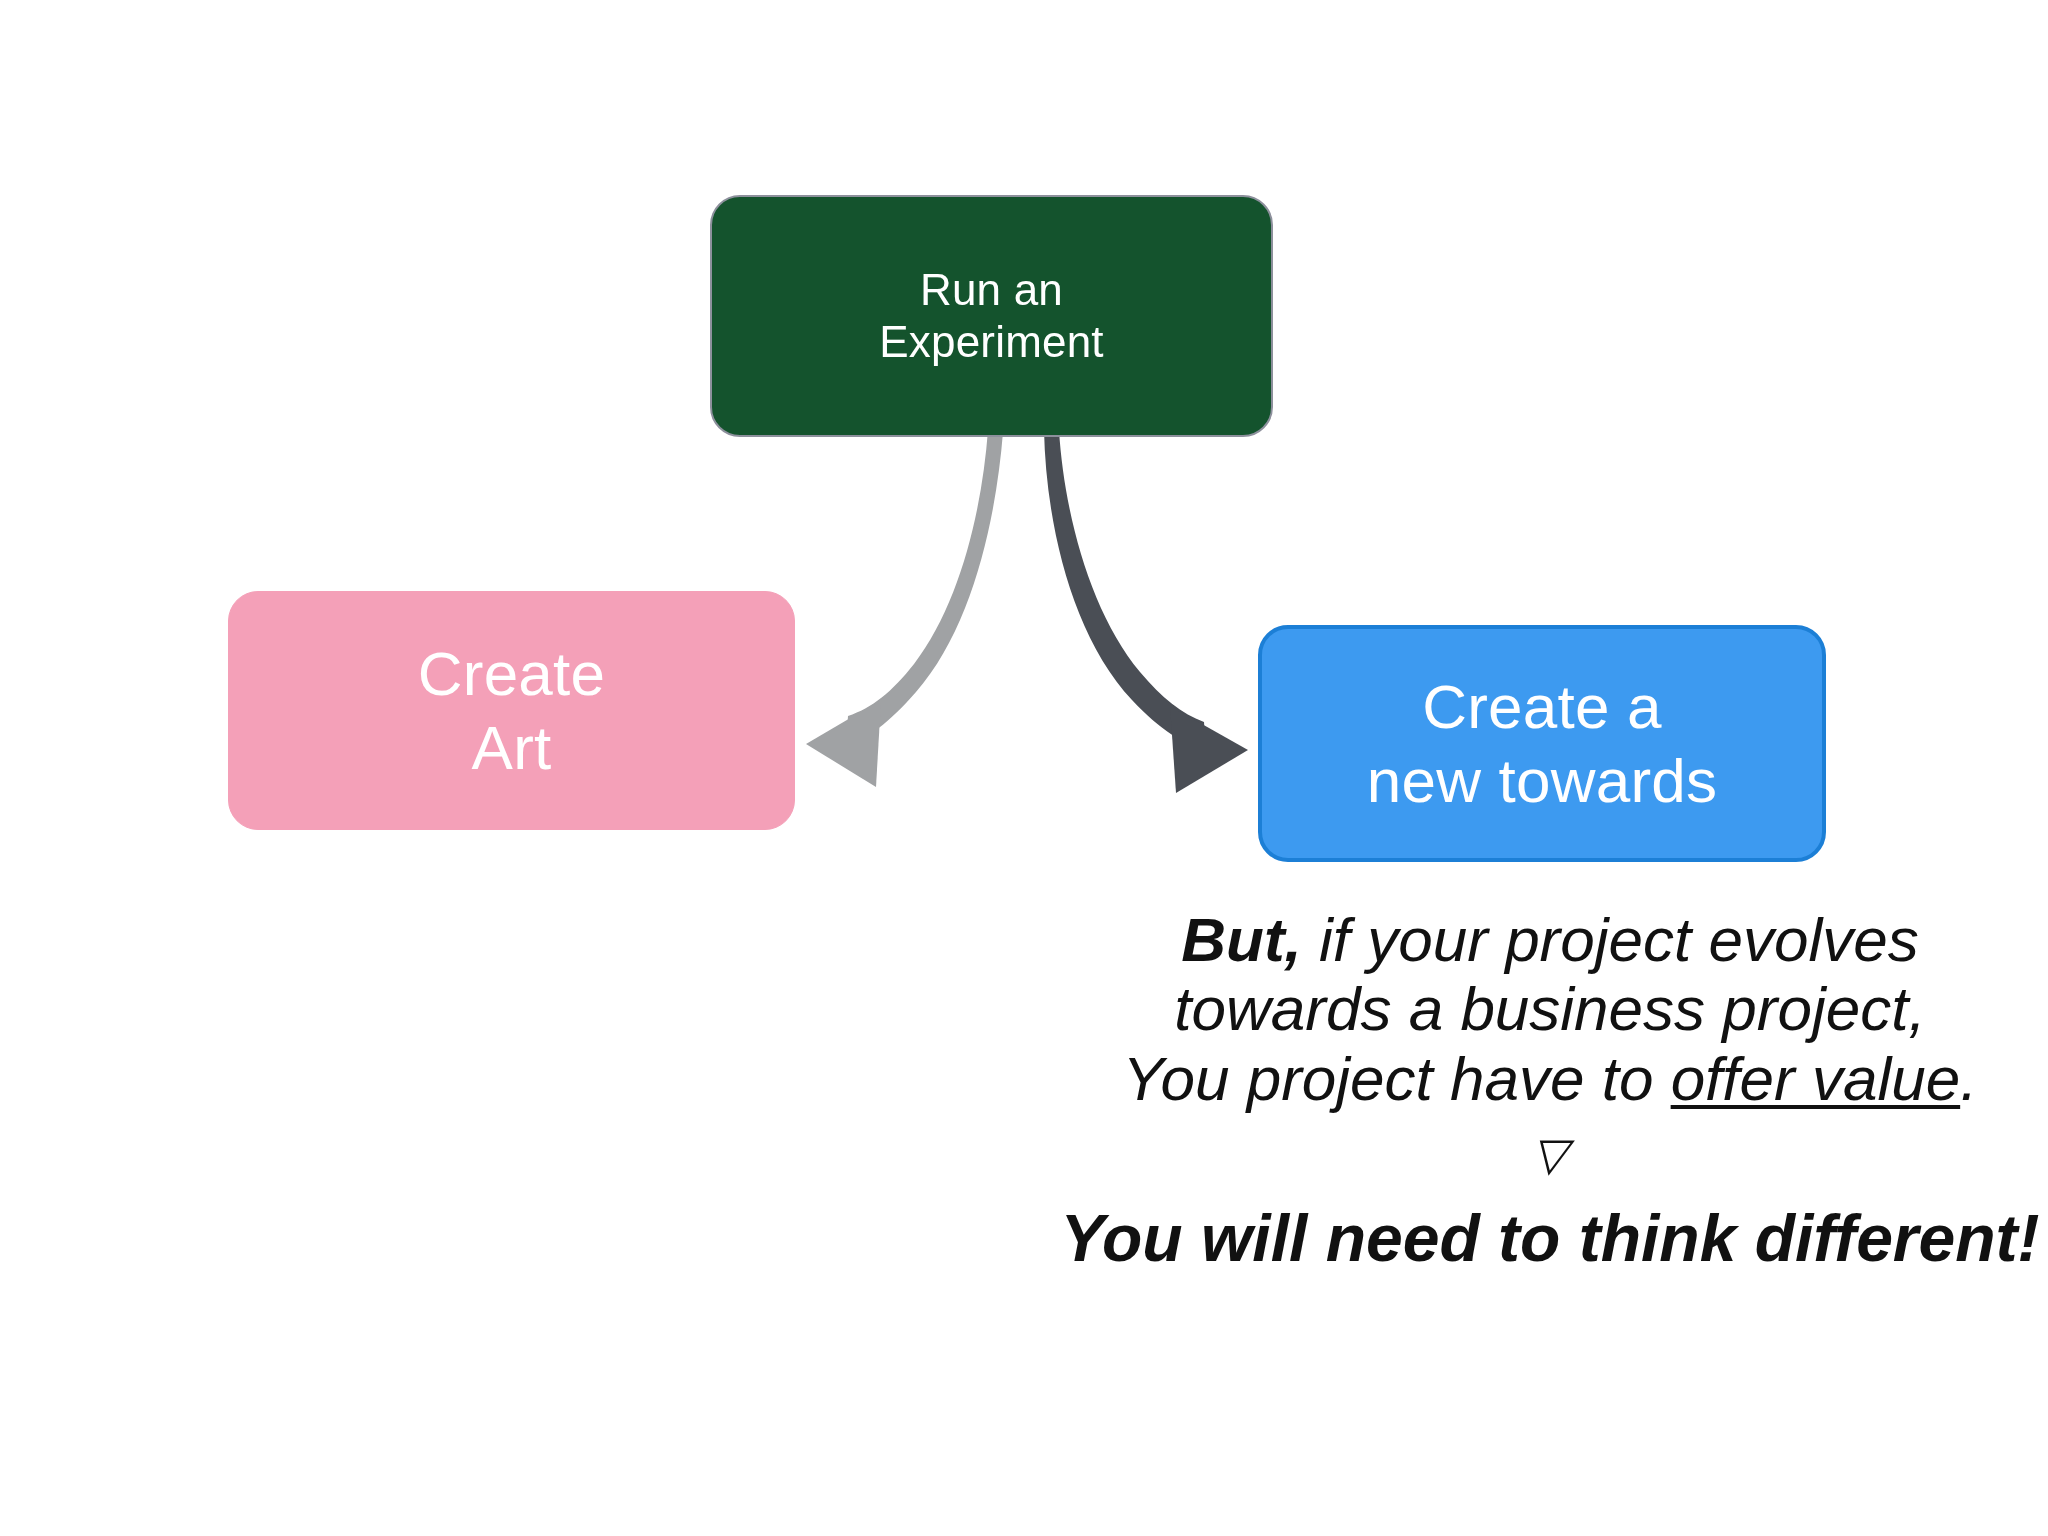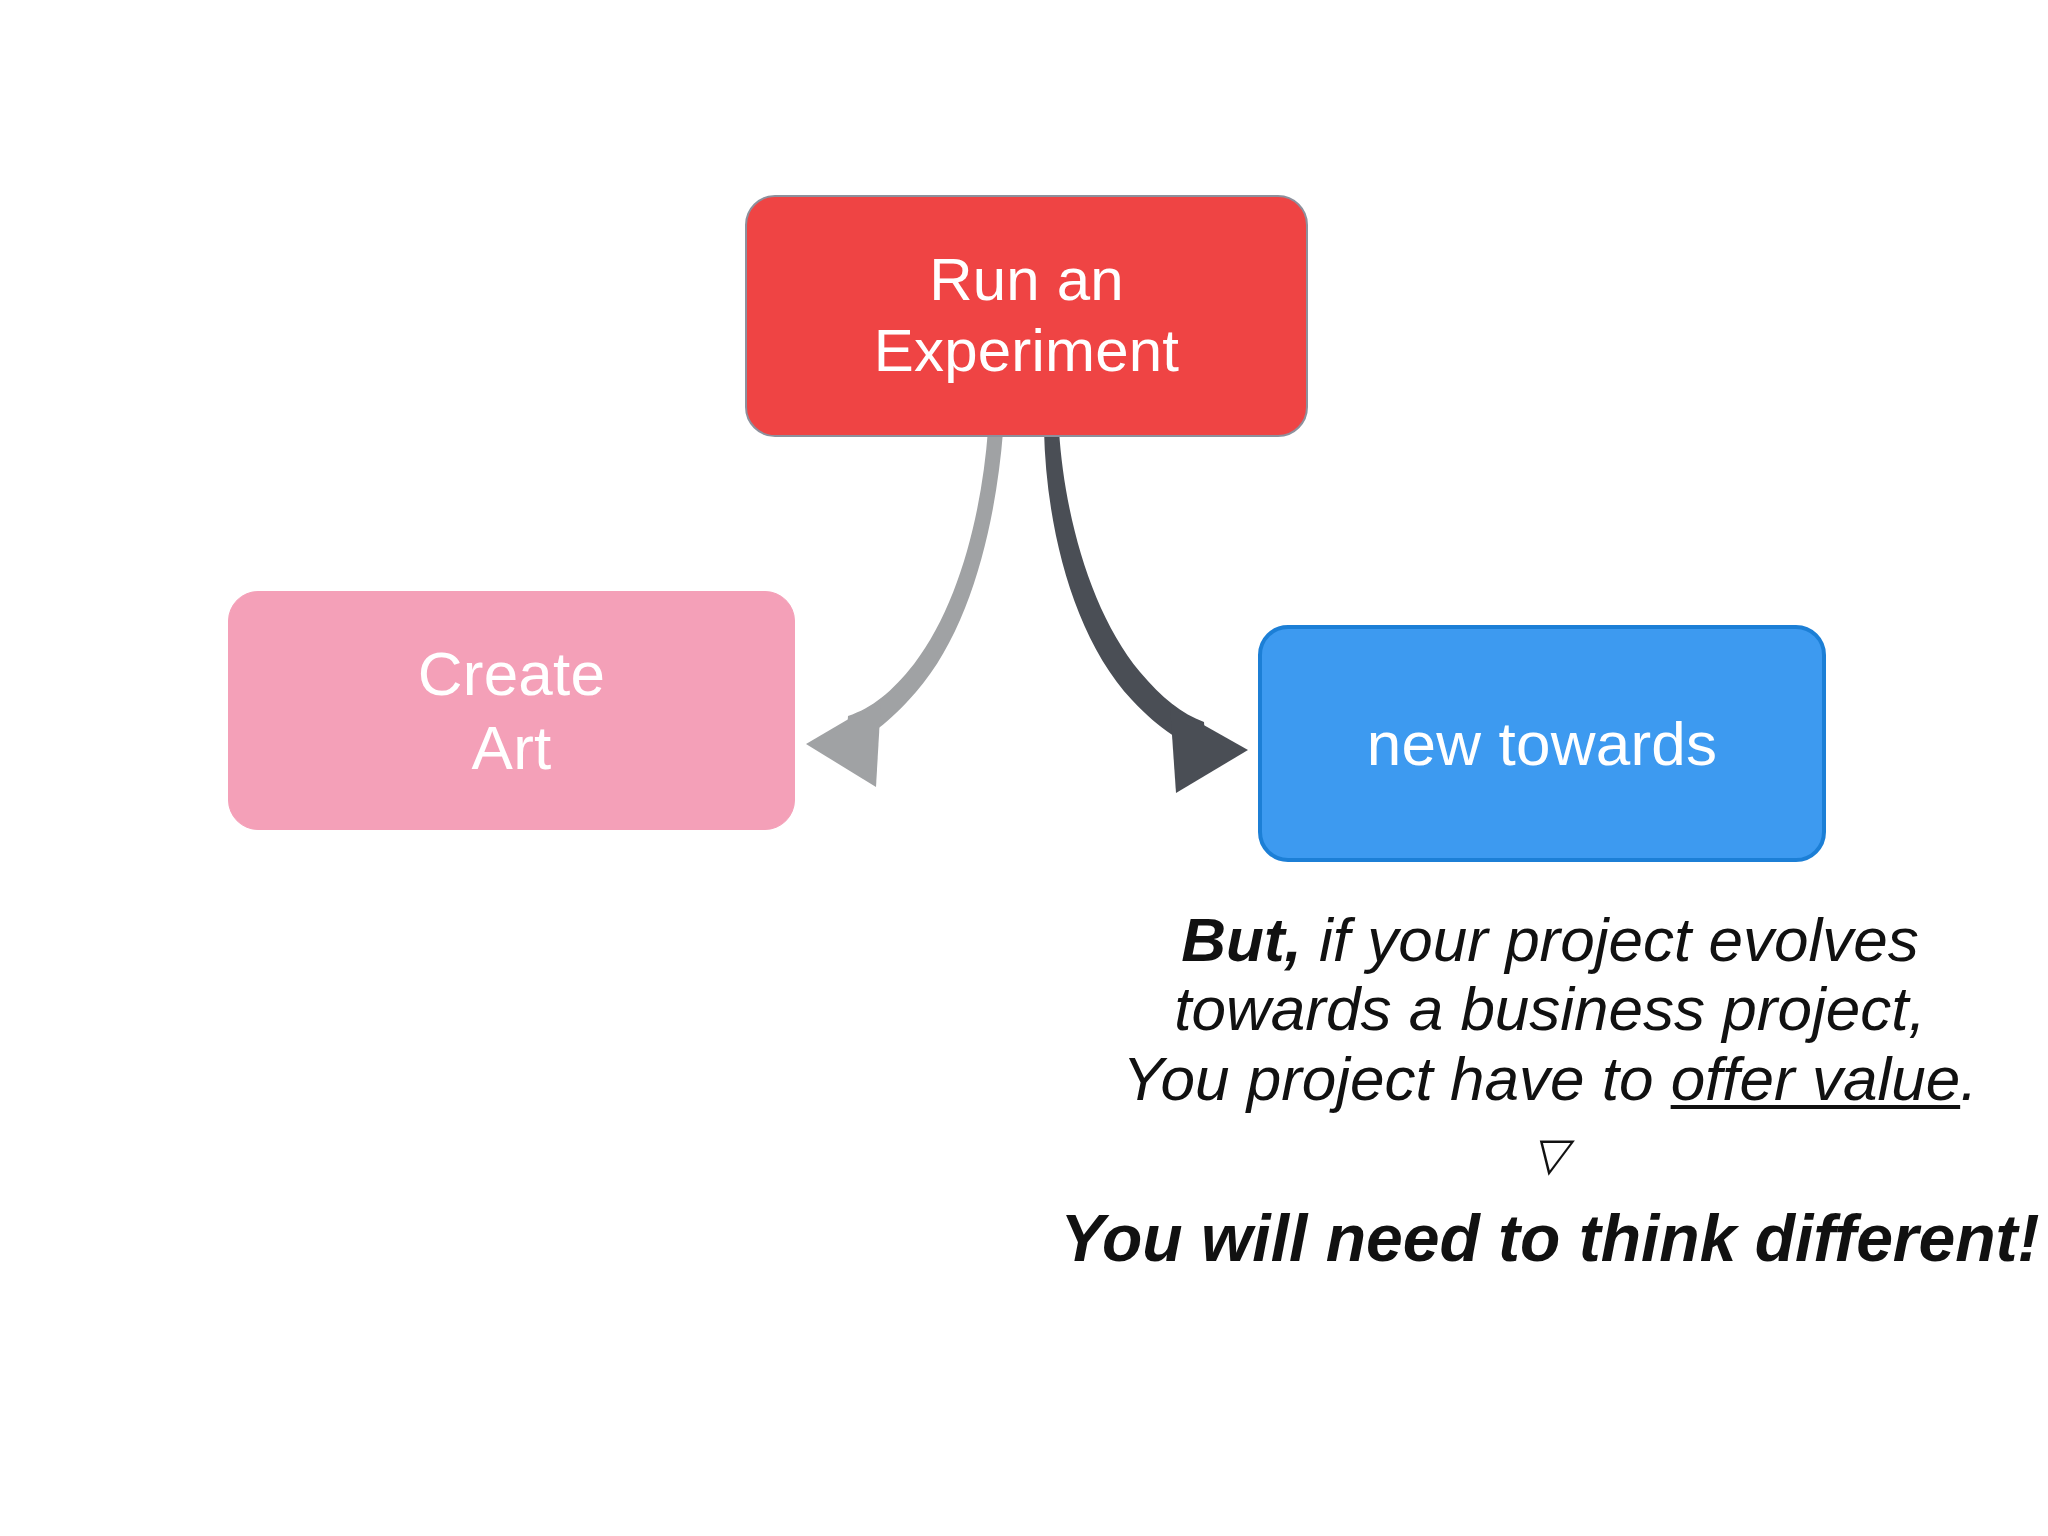--- a/index.html
+++ b/index.html
@@ -34,27 +34,27 @@
     font-weight: 400;
     letter-spacing: 0.2px;
     z-index: 3;
   }
   .node .line {
     display: block;
     white-space: nowrap;
   }
 
   #node-experiment {
-    left: 745px;
+    left: 710px;
     top: 195px;
     width: 563px;
     height: 242px;
-    background: #ef4444;
+    background: #14532d;
     border: 2px solid #8d909c;
-    font-size: 60px;
+    font-size: 44px;
   }
   #node-art {
     left: 228px;
     top: 591px;
     width: 567px;
     height: 239px;
     background: #f4a0b8;
     border: 1px solid #f4a0b8;
     font-size: 62px;
   }
@@ -159,20 +159,21 @@
     <span class="line">Run an</span>
     <span class="line">Experiment</span>
   </div>
 
   <div class="node" id="node-art">
     <span class="line">Create</span>
     <span class="line">Art</span>
   </div>
 
   <div class="node" id="node-venture">
+    <span class="line">Create a</span>
     <span class="line">new towards</span>
   </div>
 
   <div id="caption">
 
     <div class="cap-line">
       <span class="cap-strong">But,</span><span> if your project evolves</span>
     </div>
 
     <div class="cap-line">towards a business project,</div>

